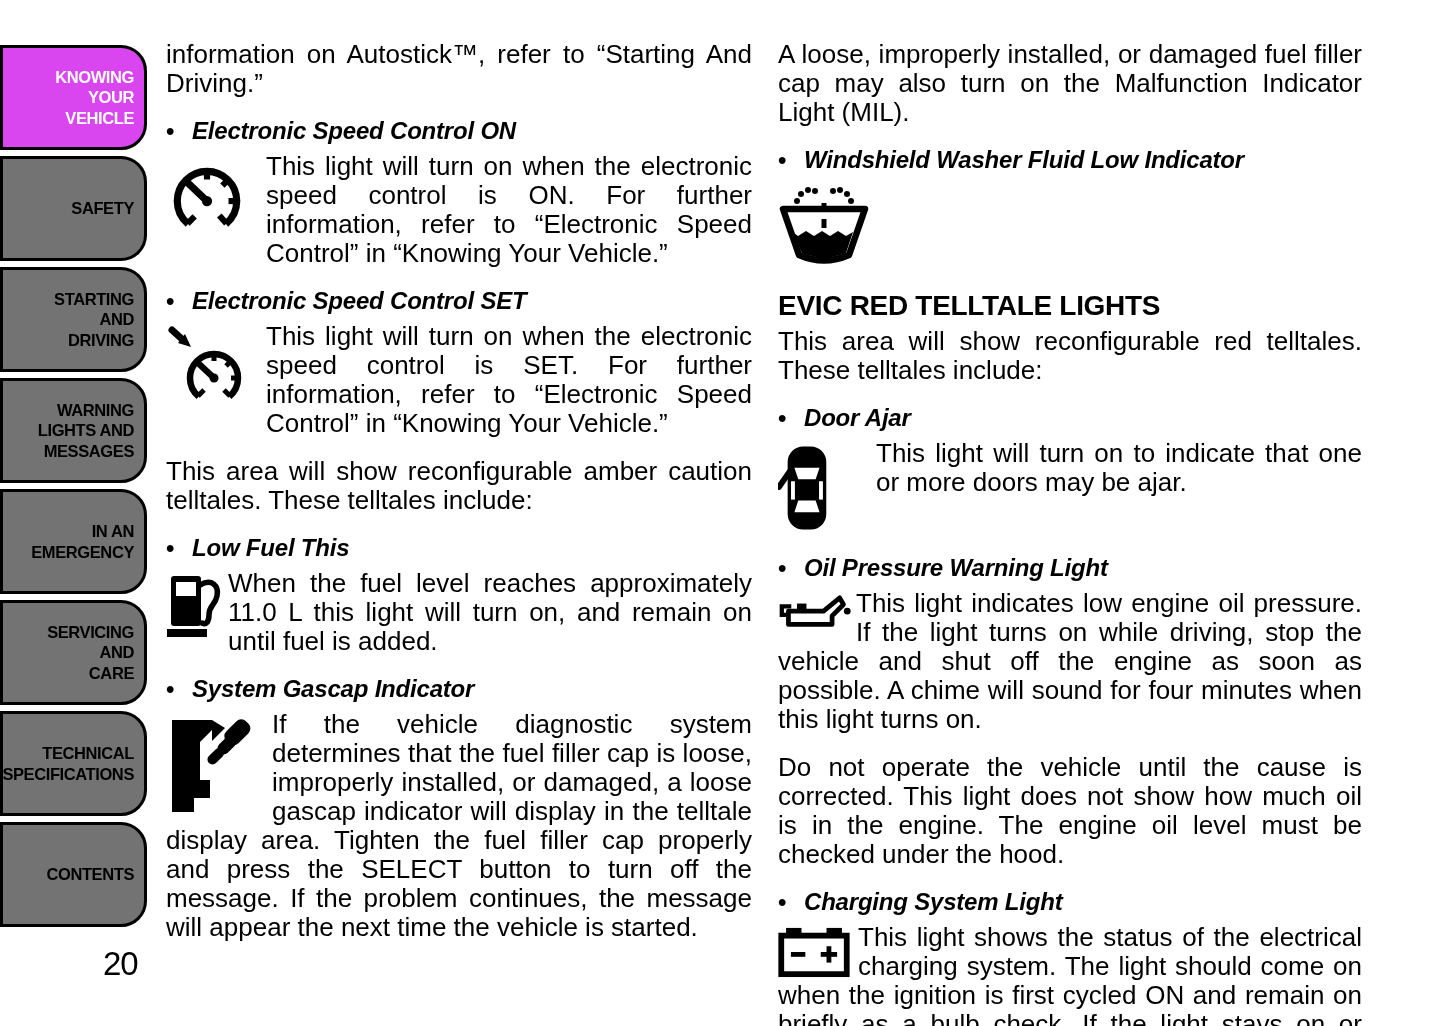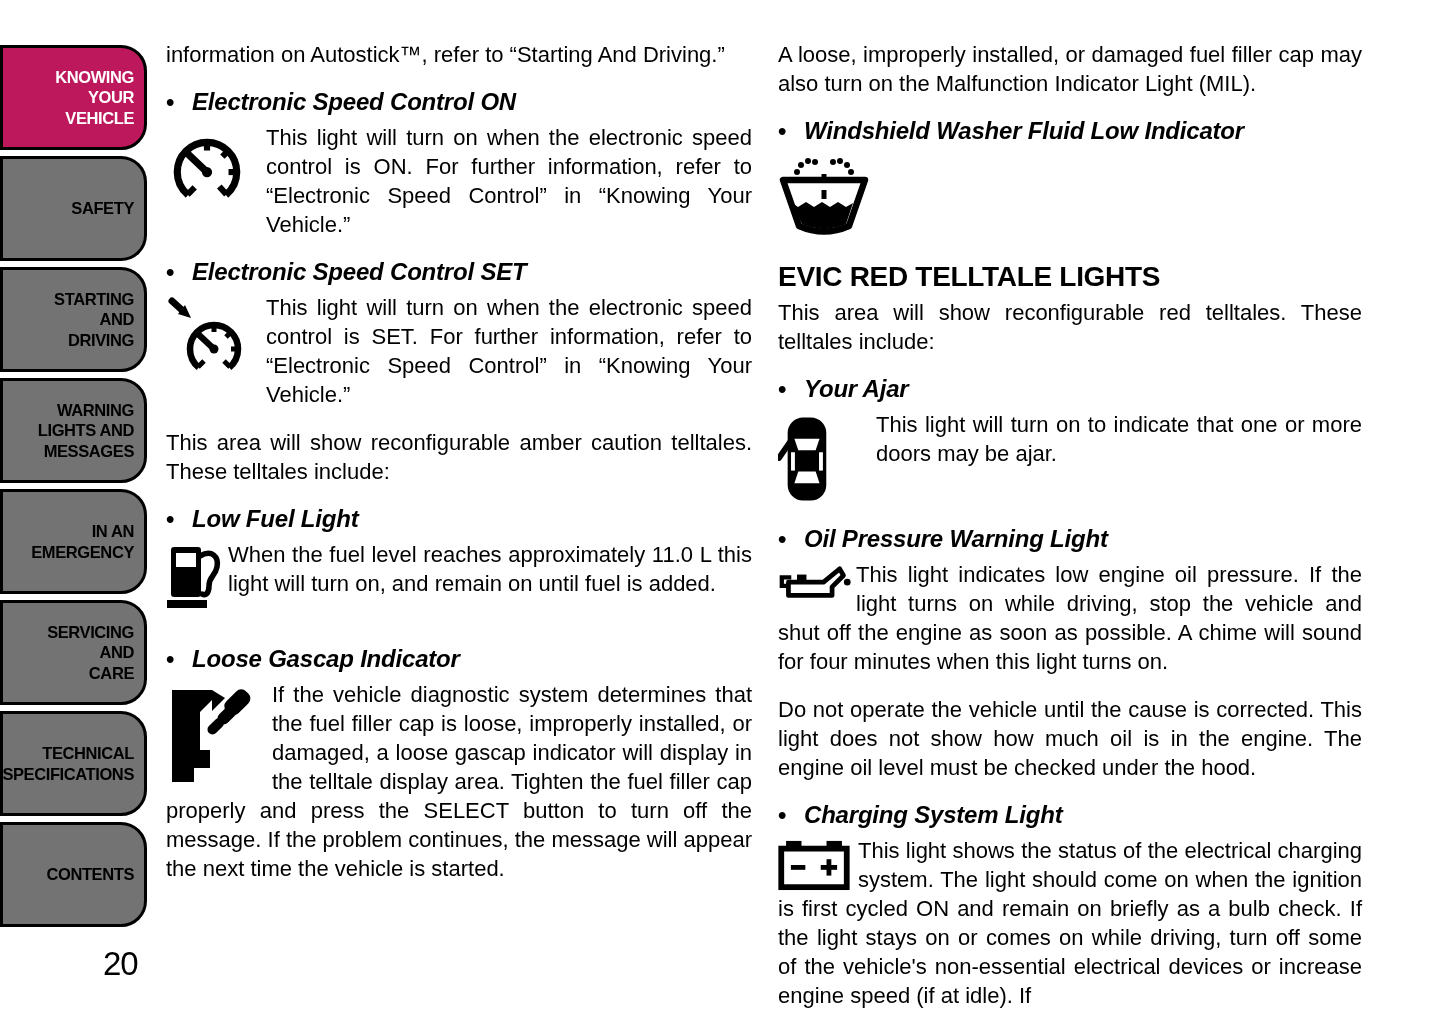--- a/index.html
+++ b/index.html
@@ -13,31 +13,31 @@
   .tab {
     width:147px; height:105px; margin-bottom:6px;
     background:#737373; border:3px solid #000;
     border-radius:0 26px 26px 0;
     display:flex; align-items:center; justify-content:flex-end;
     padding:4px 10px 4px 16px;
     text-align:right; font-weight:bold; font-size:16.5px;
     line-height:1.22; letter-spacing:-0.4px; white-space:pre-line;
     cursor:pointer;
   }
-  .tab.active { background:#be185d; color:#fff; }
+  .tab.active { background:#d946ef; color:#fff; }
   .page-number {
     position:absolute; left:103px; top:945px;
     font-size:33px; font-weight:normal; letter-spacing:-1px;
   }
   
   .col { position:absolute; top:40px; }
   .col-left  { left:166px; width:586px; }
   .col-right { left:778px; width:584px; }
   p.body {
-    font-size:22px; line-height:29px; text-align:justify;
+    font-size:26px; line-height:29px; text-align:justify;
     display:flow-root; margin-bottom:19px;
   }
   .bullet-head {
     display:flex; align-items:baseline;
     font-size:24px; font-weight:bold; font-style:italic;
     letter-spacing:-0.2px; margin:16px 0 7px;
   }
   .bullet-head .dot { width:26px; flex:none; font-style:normal; }
   h2.heading {
     font-size:28px; font-weight:bold; letter-spacing:-0.3px;
@@ -126,37 +126,37 @@
         <circle cx="48" cy="56" r="4.5" fill="#000"></circle>
       </svg>
     </span>
     <span>This light will turn on when the electronic speed control is SET. For further information, refer to “Electronic Speed Control” in “Knowing Your Vehicle.”</span>
   </p>
 
   <p class="body">This area will show reconfigurable amber caution telltales. These telltales include:</p>
 
   <div class="bullet-head">
     <span class="dot">•</span>
-    <span>Low Fuel Light</span>
+    <span>Low Fuel This</span>
   </div>
   <p class="body">
     <span class="icon-float f-fuel">
       <svg width="56" height="68" viewBox="0 0 56 68" style="margin-top:2px">
         <rect x="1" y="58" width="40" height="8" fill="#000"></rect>
         <rect x="5" y="5" width="30" height="50" rx="3" fill="#000"></rect>
         <rect x="10" y="11" width="20" height="14" fill="#fff"></rect>
         <path d="M34 14 C46 7 53 15 51 25 C49 35 43 34 43 44 C43 51 40 54 36 52" fill="none" stroke="#000" stroke-width="5.5" stroke-linecap="round"></path>
       </svg>
     </span>
     <span>When the fuel level reaches approximately 11.0 L this light will turn on, and remain on until fuel is added.</span>
   </p>
 
   <div class="bullet-head">
     <span class="dot">•</span>
-    <span>Loose Gascap Indicator</span>
+    <span>System Gascap Indicator</span>
   </div>
   <p class="body">
     <span class="icon-float f-gascap">
       <svg width="94" height="112" viewBox="0 0 94 112" style="margin-top:4px">
         <path d="M6 6 L46 6 L46 16 L34 28 L34 66 L44 66 L44 84 L28 84 L28 98 L6 98 Z" fill="#000"></path>
         <polygon points="46,6 59,14 46,27" fill="#000"></polygon>
         <rect x="45" y="33" width="10" height="19" rx="5" fill="#000" transform="rotate(45 50 42)"></rect>
         <rect x="55" y="21" width="12" height="21" rx="6" fill="#000" transform="rotate(45 61 31)"></rect>
         <rect x="63" y="4" width="17" height="28" rx="7" fill="#000" transform="rotate(45 71 18)"></rect>
       </svg>
@@ -192,21 +192,21 @@
         <line x1="46" y1="20" x2="46" y2="82" stroke="#000" stroke-width="5" stroke-dasharray="9 7"></line>
       </svg>
     </span>
   </p>
 
   <h2 class="heading">EVIC RED TELLTALE LIGHTS</h2>
   <p class="body">This area will show reconfigurable red telltales. These telltales include:</p>
 
   <div class="bullet-head">
     <span class="dot">•</span>
-    <span>Your Ajar</span>
+    <span>Door Ajar</span>
   </div>
   <p class="body">
     <span class="icon-float f-door">
       <svg width="56" height="94" viewBox="0 0 58 94" style="margin-top:2px">
         <line x1="12" y1="30" x2="1" y2="46" stroke="#000" stroke-width="6" stroke-linecap="round"></line>
         <rect x="10" y="4" width="40" height="86" rx="16" fill="#000"></rect>
         <polygon points="17,26 43,26 39,38 21,38" fill="#fff"></polygon>
         <polygon points="21,60 39,60 43,72 17,72" fill="#fff"></polygon>
         <rect x="13.5" y="40" width="4" height="19" fill="#fff"></rect>
         <rect x="42.5" y="40" width="4" height="19" fill="#fff"></rect>

